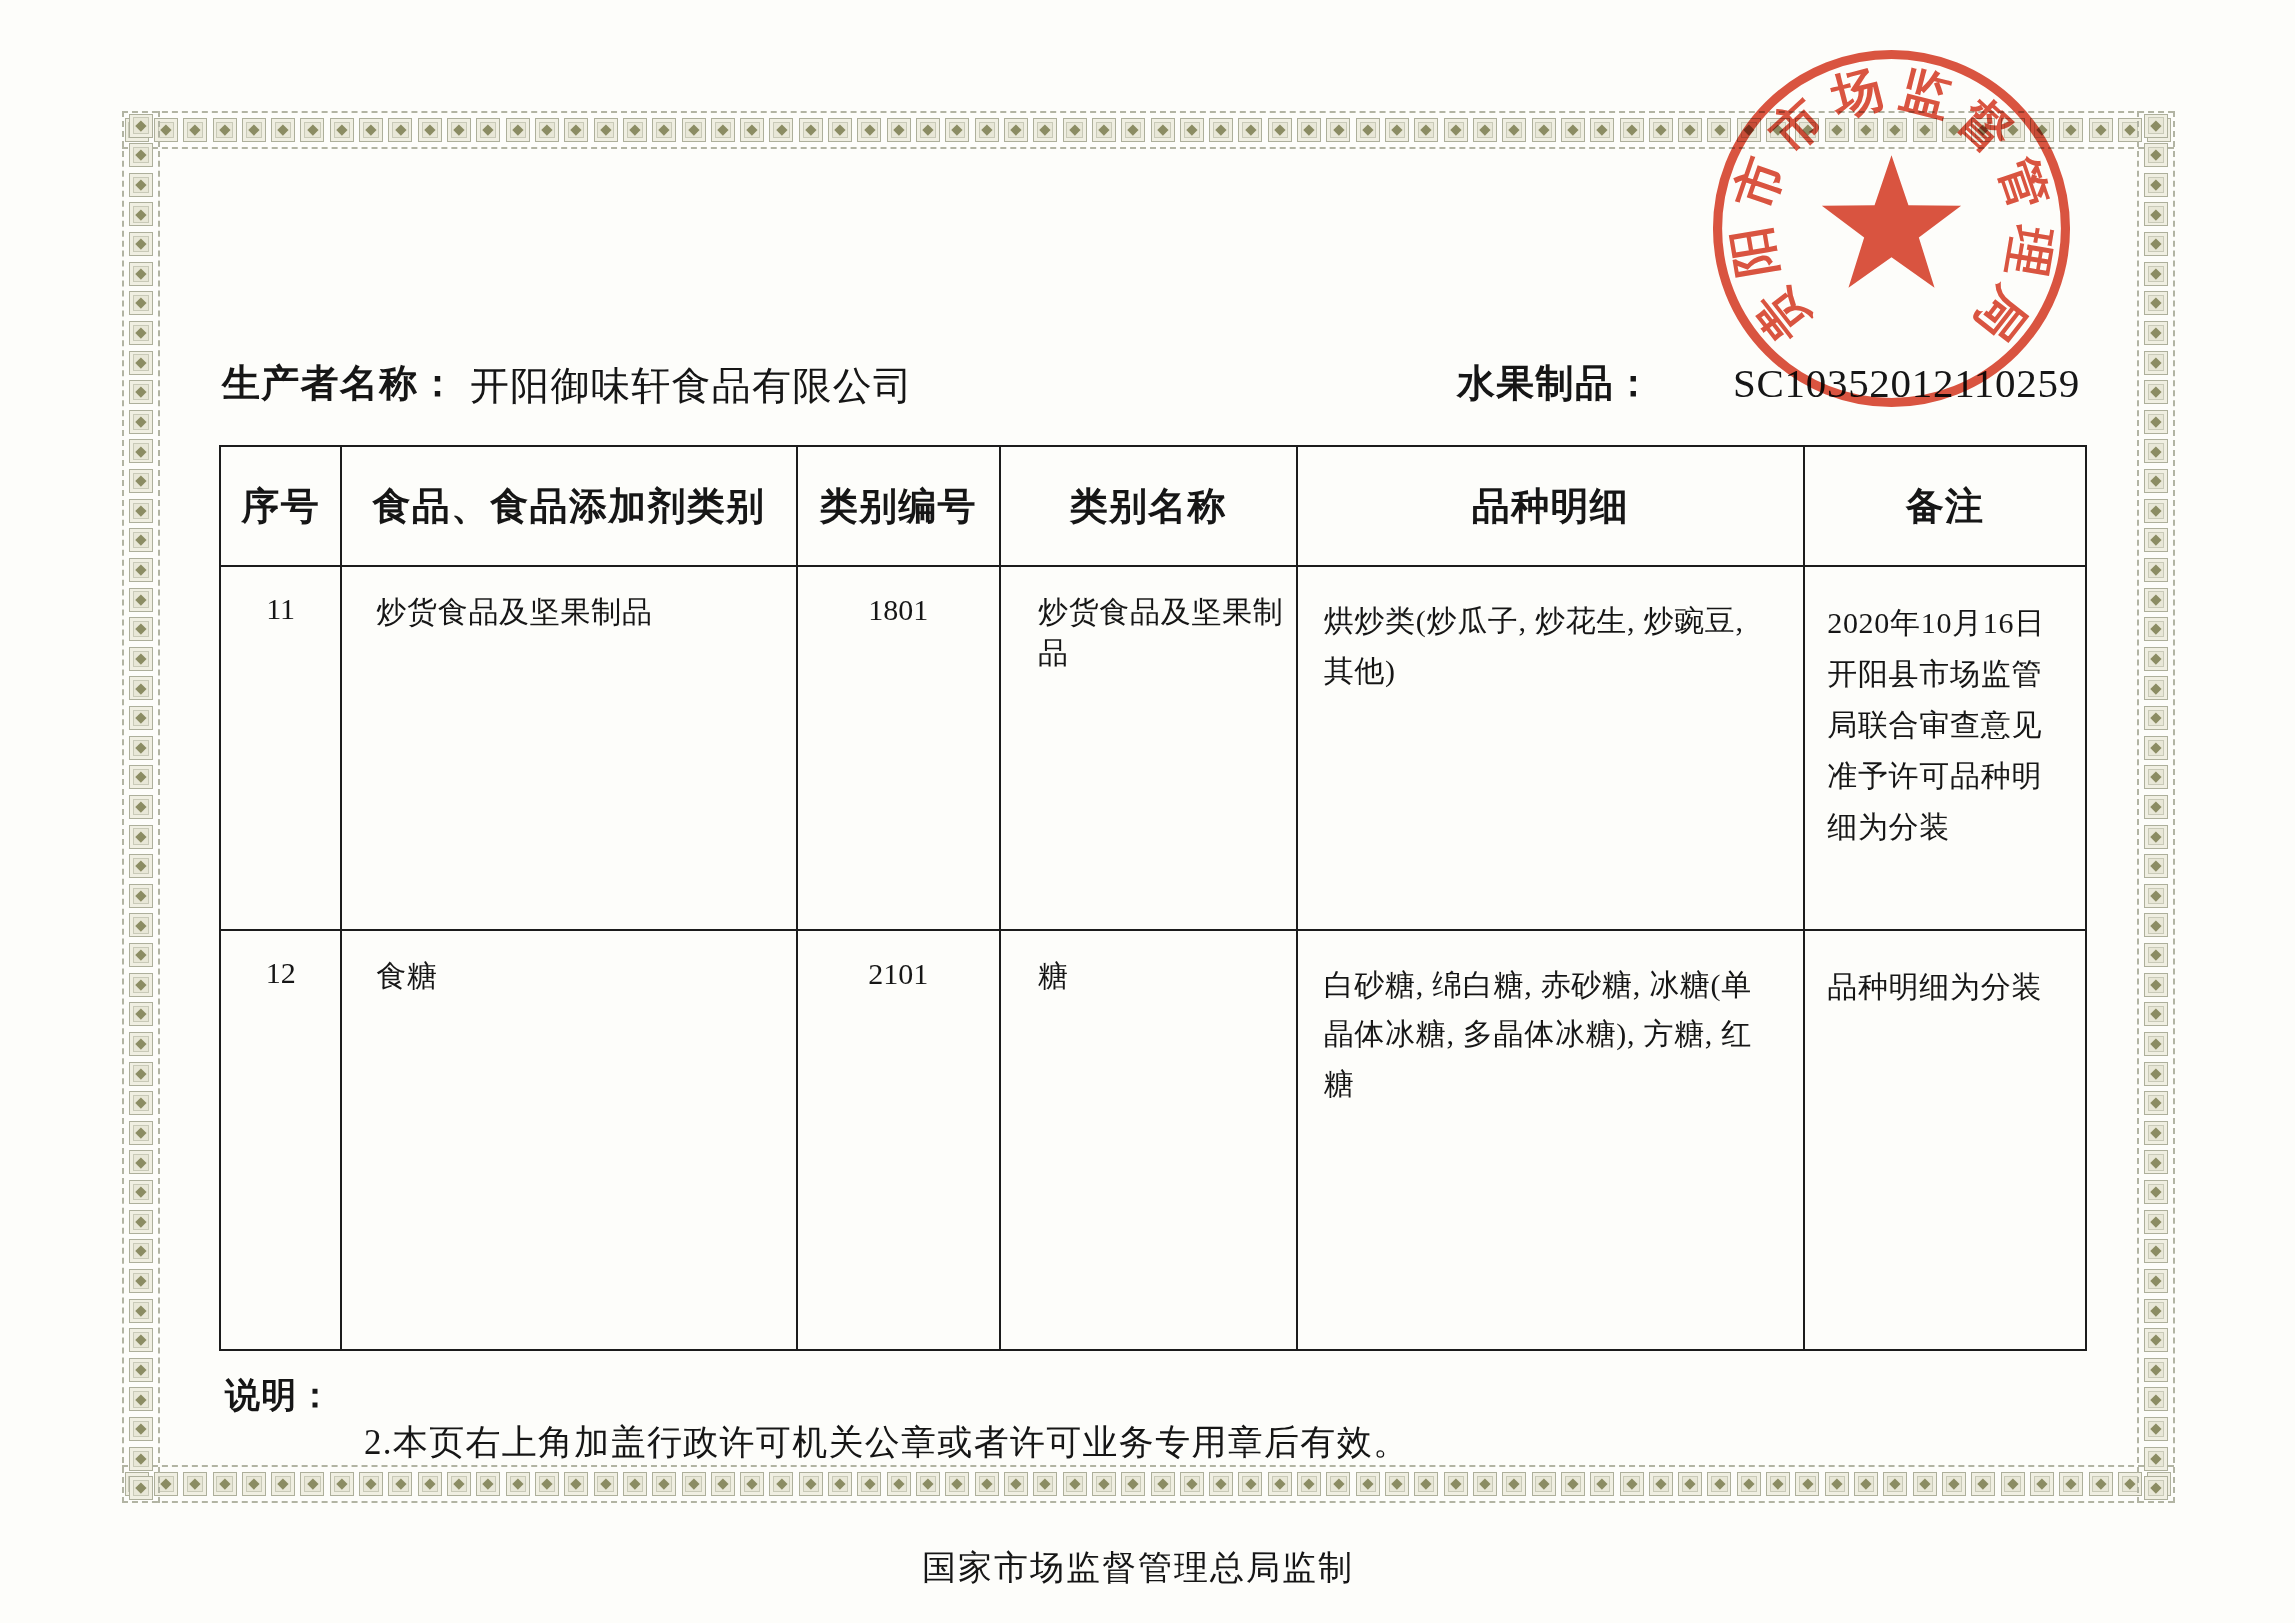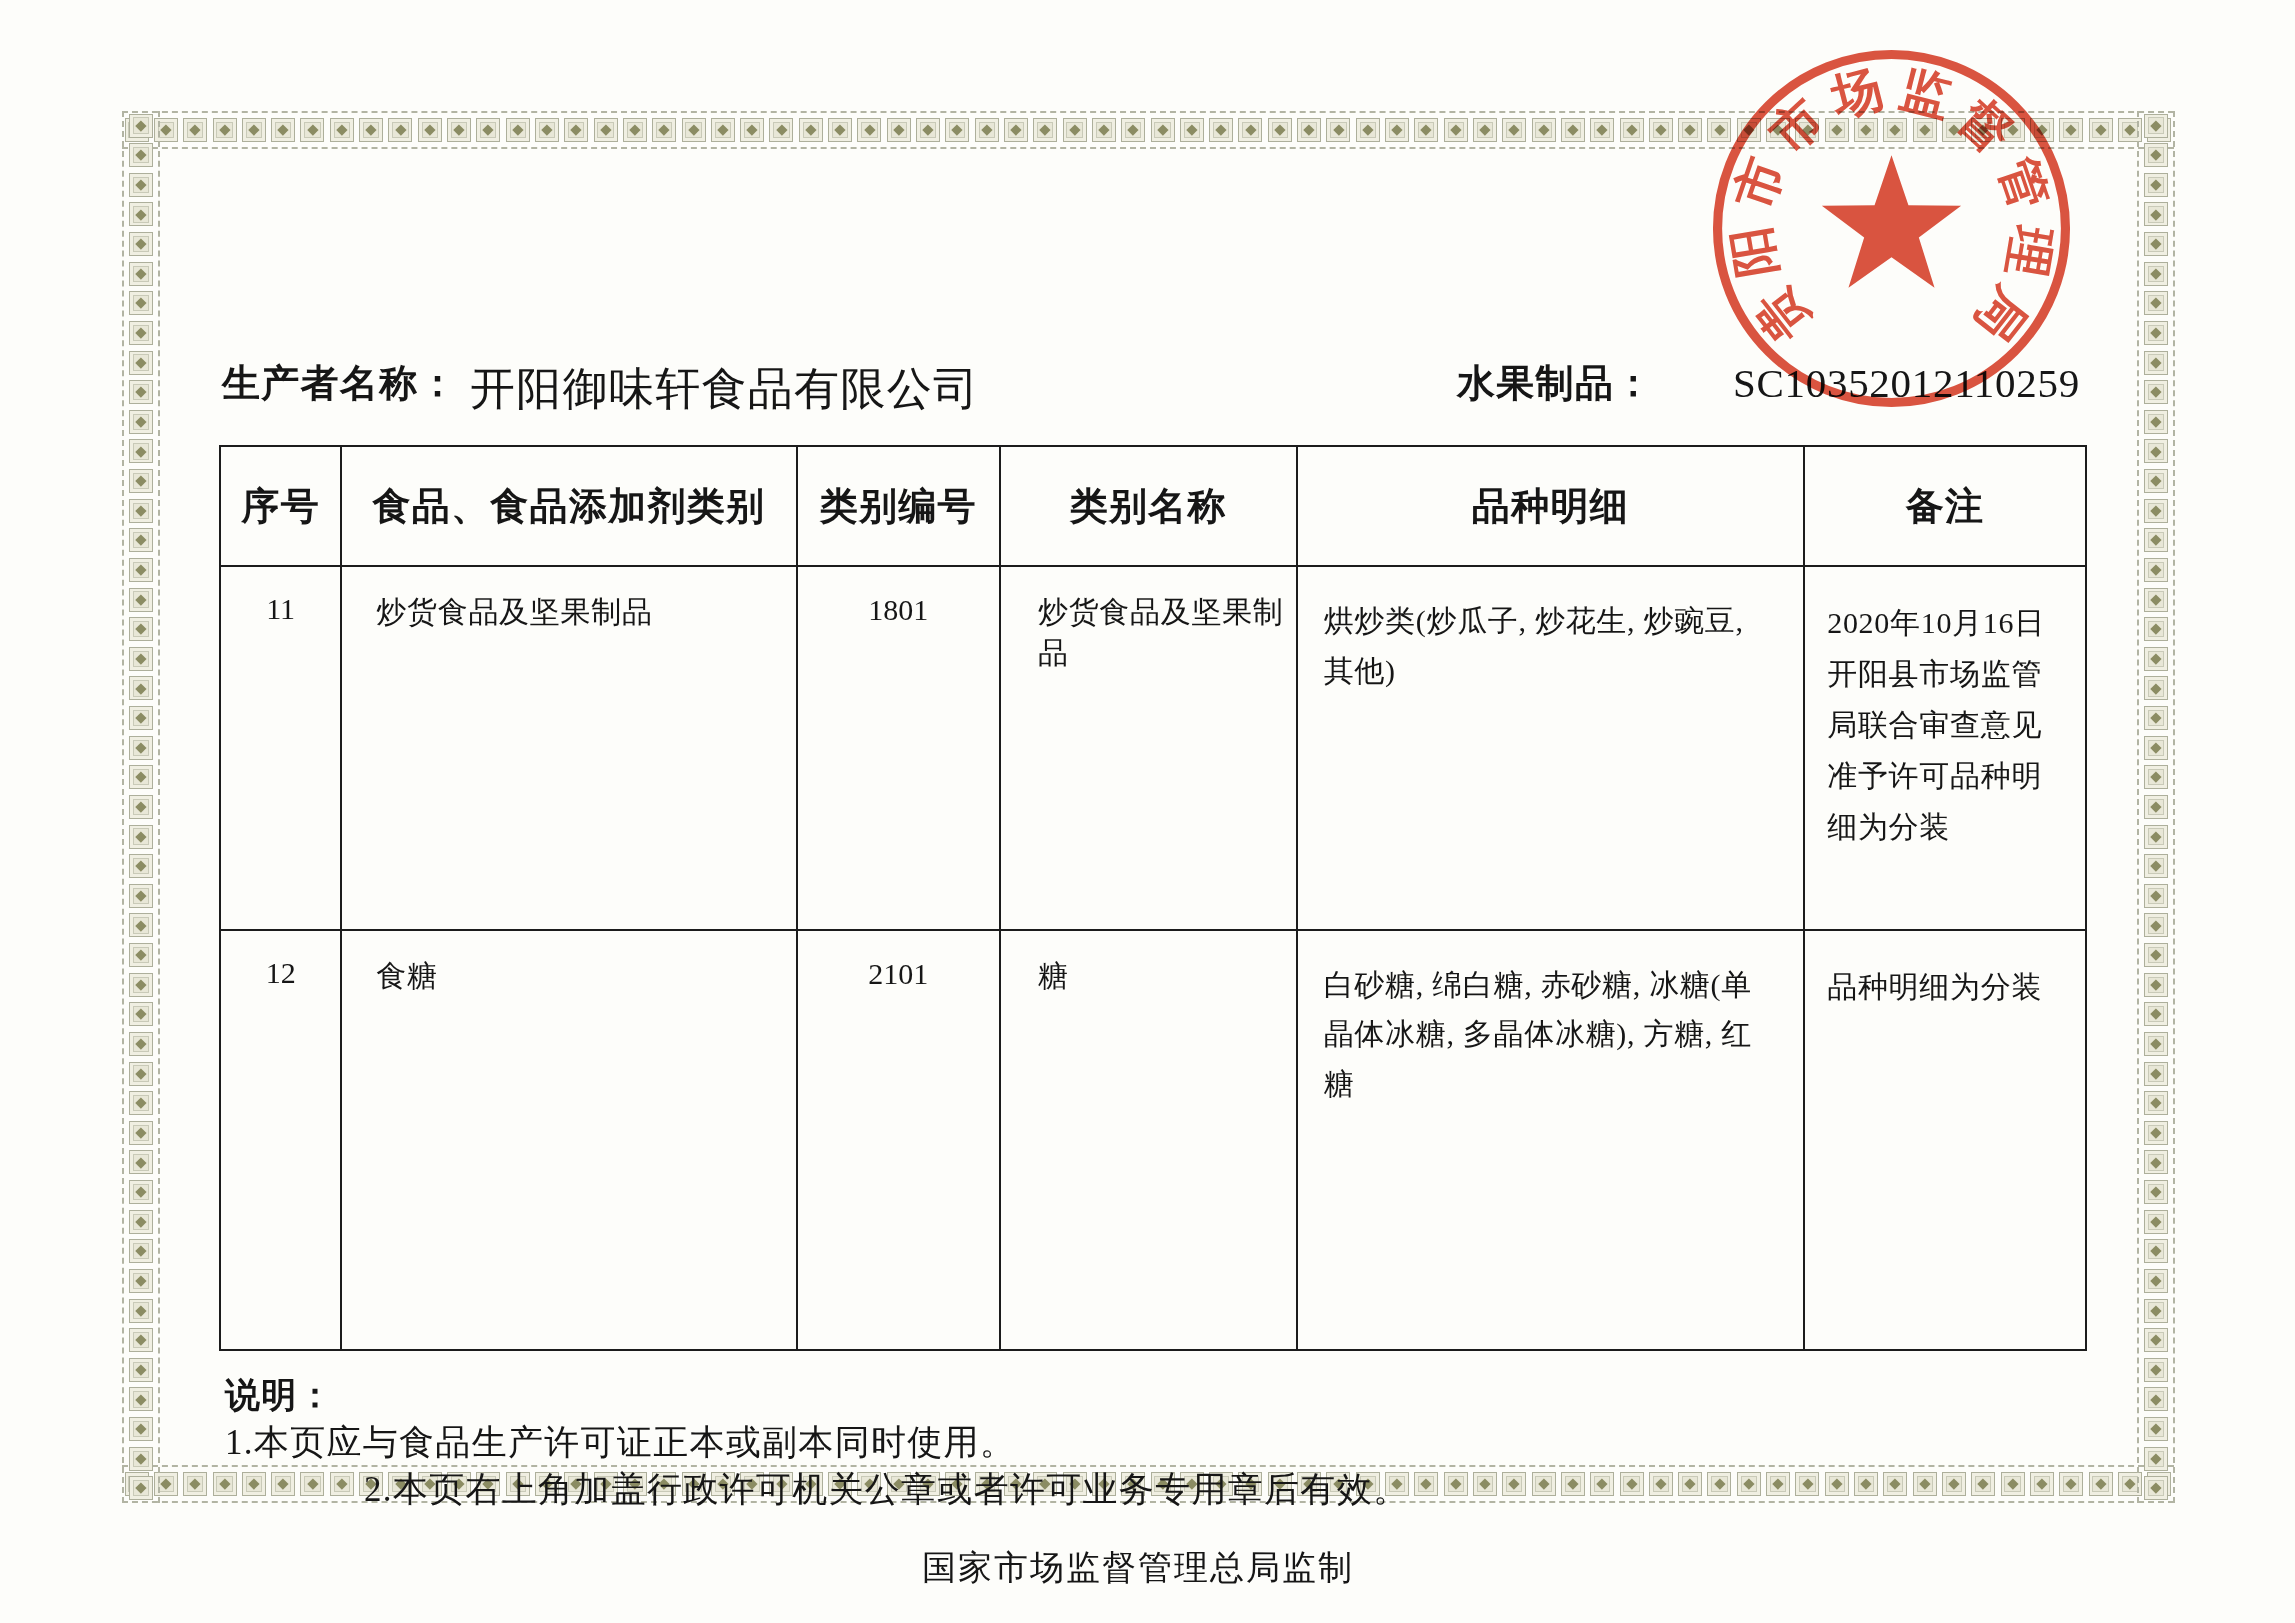--- a/index.html
+++ b/index.html
@@ -32,21 +32,21 @@
   
   .title {
     position:absolute; left:131px; top:188px; width:1916px;
     text-align:center; font-size:110px; font-weight:bold;
     color:#8e8c62; letter-spacing:6.5px; line-height:1;
   }
 
   
   .info-line { position:absolute; top:358px; left:0; width:1821px; height:59px; font-size:38px; }
   .producer-label { position:absolute; left:222px; top:0; font-weight:bold; letter-spacing:1.3px; }
-  .producer-value { position:absolute; left:470px; top:1.3px; font-size:45px; letter-spacing:1.3px; }
+  .producer-value { position:absolute; left:470px; top:1.3px; font-size:39px; letter-spacing:1.3px; }
   .license-label  { position:absolute; left:1457px; top:0; font-weight:bold; letter-spacing:1.3px; }
   .license-value  { position:absolute; left:1733px; top:1.3px; font-size:41px; letter-spacing:0.7px; }
 
   
   .seal { position:absolute; left:1694px; top:31px; width:395px; height:395px;
           mix-blend-mode:multiply; opacity:.93; }
 
   
   .grid-wrap { position:absolute; left:219px; top:445px; width:1868px; height:906px; }
   table.grid { width:100%; height:100%; border-collapse:collapse; table-layout:fixed; }
@@ -1317,21 +1317,20 @@
         <td class="c-detail">白砂糖, 绵白糖, 赤砂糖, 冰糖(单晶体冰糖, 多晶体冰糖), 方糖, 红糖</td>
         <td class="c-remark">品种明细为分装</td>
       </tr>
     </tbody>
       </table>
   </div>
 
   <div class="notes">
     <div class="note-line">
       <span class="note-label">说明：</span>
-      <span>1.本页应与食品生产许可证正本或副本同时使用。</span>
     </div>
     <div class="note-line">
       <span class="note-indent">2.本页右上角加盖行政许可机关公章或者许可业务专用章后有效。</span>
     </div>
   </div>
 
   <div class="imprint">国家市场监督管理总局监制</div>
 
 </div>
 

